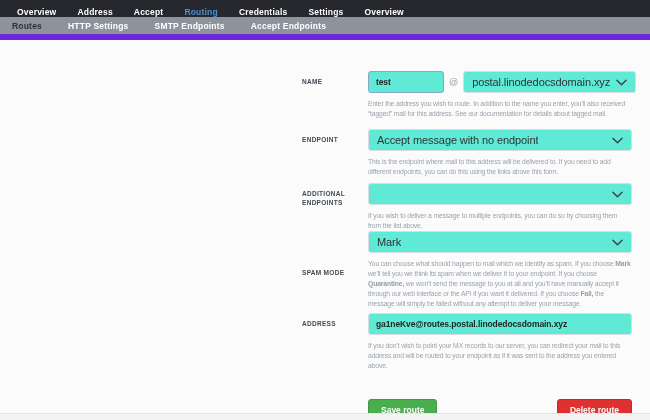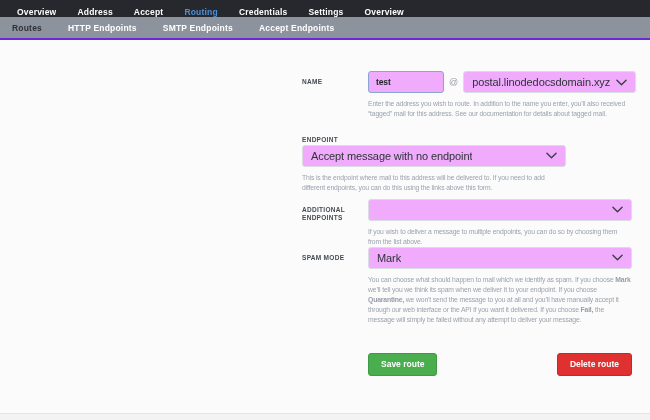--- a/index.html
+++ b/index.html
@@ -18,44 +18,44 @@
   .topnav .nav-item {
     color:#ffffff; font-size:8.5px; font-weight:700;
     letter-spacing:.2px; cursor:pointer; white-space:nowrap;
   }
   .topnav .nav-item.active { color:#4f90d2;margin-top:36px; }
   
   .subnav {
     height:23px; background:#8d939d;
     display:flex; align-items:center; gap:26px;
     padding-left:12px;
-    border-bottom:2px solid #6d28d9;
+    border-bottom:6px solid #6d28d9;
   }
   .subnav .nav-item {
     color:#ffffff; font-size:8.5px; font-weight:700;
     letter-spacing:.2px; cursor:pointer; white-space:nowrap;
   }
   .subnav .nav-item.active { color:#2e3138; }
   
   .content { padding:31px 0 0 302px; }
   .row { display:flex; }
   .row.r1 { margin-bottom:10px; }
-  .row.r2 { margin-bottom:6px;flex-direction:column; }
+  .row.r2 { margin-bottom:6px; }
   .row.r3 { margin-bottom:0; }
-  .row.r4 { margin-bottom:4px; }
+  .row.r4 { margin-bottom:4px;align-items:center; }
   .row.r5 { margin-bottom:0; }
   .flabel {
     width:66px; padding-top:7px; flex:none;
     font-size:6.5px; font-weight:700; color:#454b53;
     letter-spacing:.3px; line-height:8.5px;
   }
   .control { width:264px; flex:none; }
   .inline { display:flex; align-items:center; gap:5px; }
   .box, .tinput {
-    height:22px; background:#f0abfc;
+    height:22px; background:#5eead4;
     border:1px solid #d9dce1; border-radius:3px;
   }
   .box {
     display:flex; align-items:center; justify-content:space-between;
     padding:0 8px; cursor:pointer;
   }
   .box .val {
     font-size:11px; font-weight:400; color:#2e3338;
     letter-spacing:-.1px; white-space:nowrap; overflow:hidden;
   }
@@ -102,21 +102,21 @@
   <span class="nav-item">Address</span>
   <span class="nav-item">Accept</span>
   <span class="nav-item active">Routing</span>
   <span class="nav-item">Credentials</span>
   <span class="nav-item">Settings</span>
   <span class="nav-item">Overview</span>
 </nav>
 
 <nav class="subnav">
   <span class="nav-item active">Routes</span>
-  <span class="nav-item">HTTP Endpoints</span>
+  <span class="nav-item">HTTP Settings</span>
   <span class="nav-item">SMTP Endpoints</span>
   <span class="nav-item">Accept Endpoints</span>
 </nav>
 
 <main class="content">
 
   <div class="row r1">
     <div class="flabel">NAME</div>
     <div class="control">
       <div class="inline">
@@ -165,20 +165,27 @@
       <div class="box">
         <span class="val">Mark</span>
         <svg class="chev" width="11" height="7" viewBox="0 0 12 7">
             <path d="M1 1l5 5 5-5" fill="none" stroke="#3b4046" stroke-width="1.5" stroke-linecap="round" stroke-linejoin="round"></path>
           </svg>
       </div>
       <p class="help"><span>You can choose what should happen to mail which we identify as spam. If you choose </span><b>Mark</b><span> we’ll tell you we think its spam when we deliver it to your endpoint. If you choose </span><b>Quarantine,</b><span> we won’t send the message to you at all and you’ll have manually accept it through our web interface or the API if you want it delivered. If you choose </span><b>Fail,</b><span> the message will simply be failed without any attempt to deliver your message.</span></p>
     </div>
   </div>
 
+  <div class="row r5">
+    <div class="flabel">ADDRESS</div>
+    <div class="control">
+      <input class="tinput addr" value="ga1neKve@routes.postal.linodedocsdomain.xyz" style="">
+      <p class="help">If you don’t wish to point your MX records to our server, you can redirect your mail to this address and will be routed to your endpoint as if it was sent to the address you entered above.</p>
+    </div>
+  </div>
 
   <div class="btnrow">
     <button class="btn save">Save route</button>
     <button class="btn delete">Delete route</button>
   </div>
 
 </main>
 
 <div class="footer-strip"></div>
 

